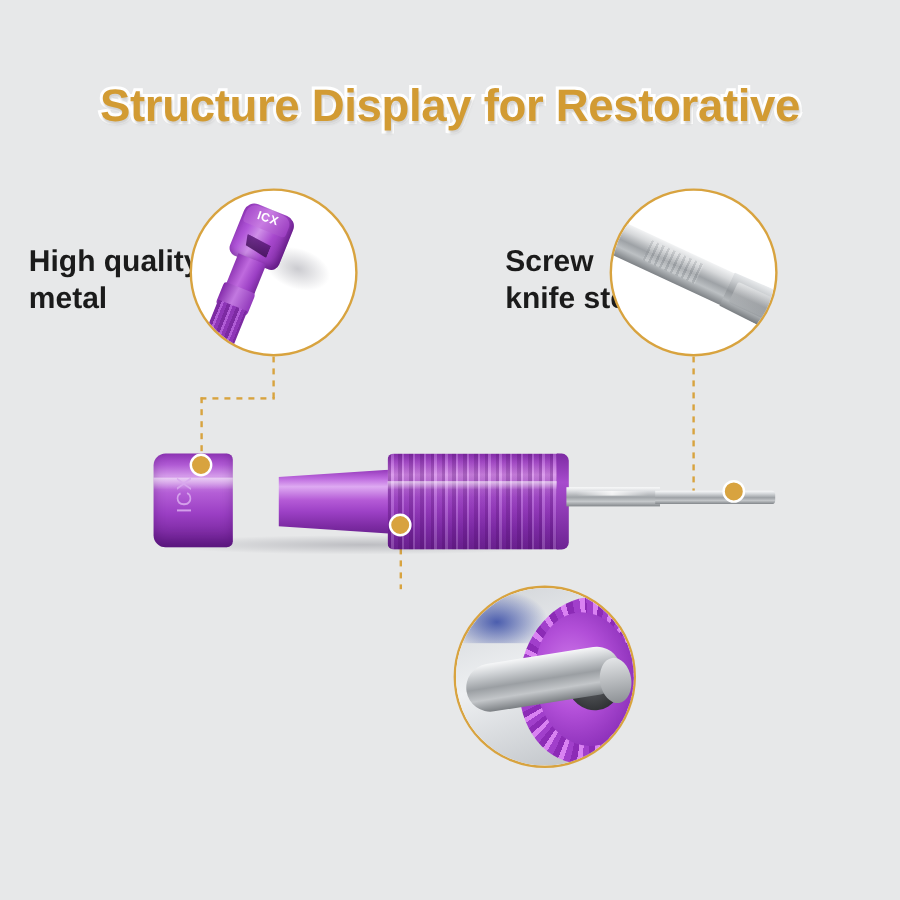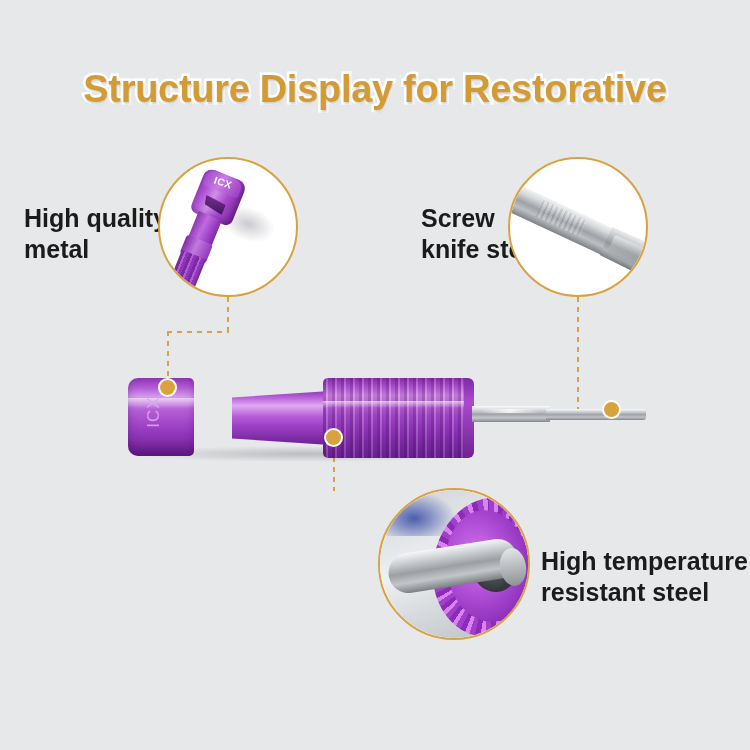--- a/index.html
+++ b/index.html
@@ -340,22 +340,20 @@
 <body>
 
 <div id="stage">
 
   <div id="title">Structure Display for Restorative</div>
 
   <div class="callout-label" id="label-left">High quality
 metal</div>
   <div class="callout-label" id="label-right">Screw
 knife steel</div>
-  <div class="callout-label" id="label-bottom">High temperature
-resistant steel</div>
 
   <div class="dash-v" id="conn-head-v1"></div>
   <div class="dash-h" id="conn-head-h"></div>
   <div class="dash-v" id="conn-head-v2"></div>
   <div class="dash-v" id="conn-tip-v"></div>
   <div class="dash-v" id="conn-grip-v"></div>
 
   <div class="zoom-circle" id="circle-head">
     <div class="circle-inner">
       <div class="cap-shadow"></div>

